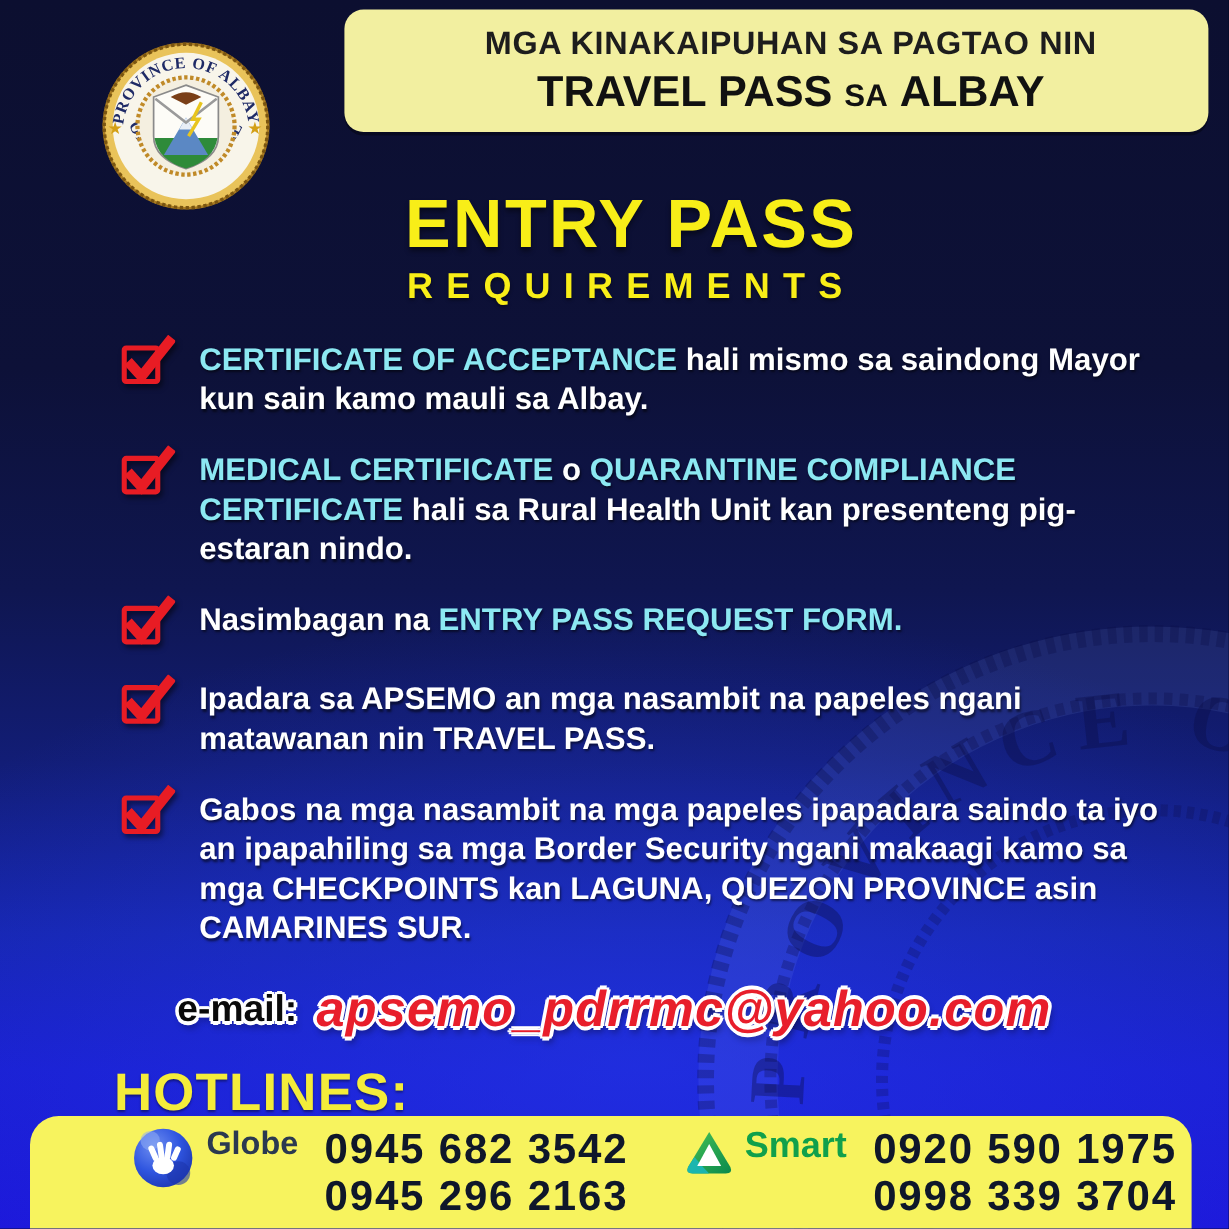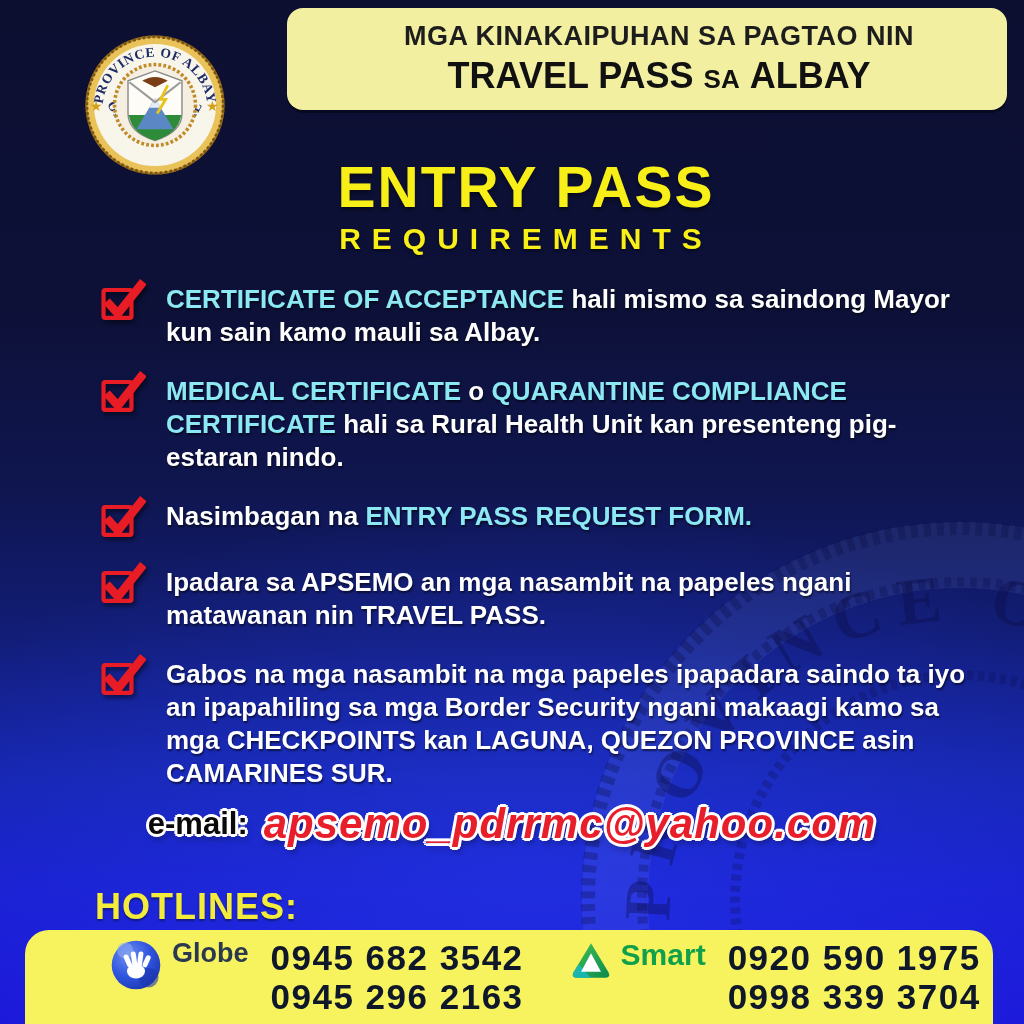--- a/index.html
+++ b/index.html
@@ -55,28 +55,29 @@
   }
   .check-text .cyan { color:#8ce8f2; }
 
   
   .email-row { position:absolute; left:0; right:0; top:800px; display:flex; justify-content:center; align-items:center; gap:16px; }
   .outline-white {
     text-shadow:
       -2px -2px 0 #fff, 2px -2px 0 #fff, -2px 2px 0 #fff, 2px 2px 0 #fff,
       -3px 0 0 #fff, 3px 0 0 #fff, 0 -3px 0 #fff, 0 3px 0 #fff,
       2px 5px 6px rgba(0,0,0,0.45);
+    margin-top: 17px;
   }
   .email-label { font-size:31px; font-weight:800; color:#0a0a0a; }
   .email-address { font-size:42px; font-weight:800; font-style:italic; color:#e81e2b; letter-spacing:1px; }
 
   
   .hotlines-heading {
     position:absolute; left:95px; top:886px;
-    font-size:36px; font-weight:800; color:#f4ec3a; letter-spacing:1px;
+    font-size:44px; font-weight:800; color:#f4ec3a; letter-spacing:1px;
     border-bottom:5px solid #f4ec3a; padding:0 8px 2px 0;
     text-shadow:0 2px 2px rgba(0,0,0,0.4);
   }
   .bottom-bar {
     position:absolute; left:25px; top:930px; width:968px; height:94px;
     background:#f7f35e; border-radius:24px 24px 0 0;
     display:flex; align-items:center;
   }
   .provider { display:flex; align-items:flex-start; }
   .provider-globe { margin-left:84px; }

